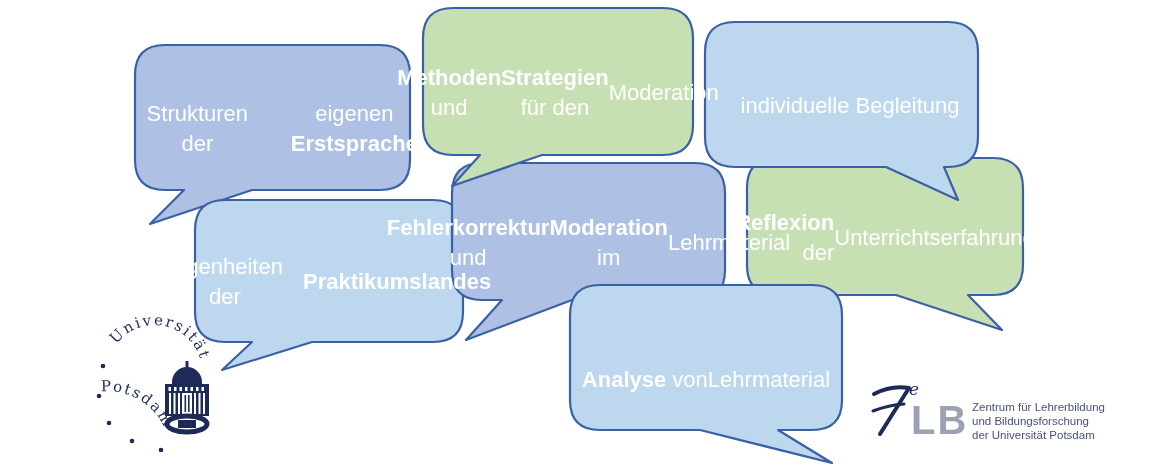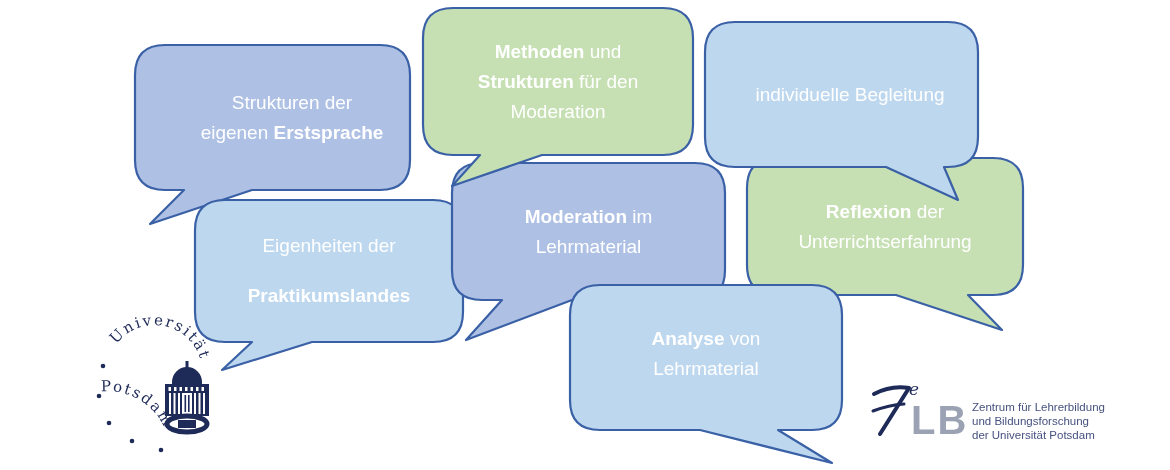--- a/index.html
+++ b/index.html
@@ -6,23 +6,23 @@
   #canvas{
     position:relative;width:1170px;height:470px;background:#ffffff;
     overflow:hidden;font-family:"Liberation Sans",sans-serif;
   }
   #bubble-layer{position:absolute;left:0;top:0;width:1170px;height:470px;}
   .bubble-path{stroke:var(--stroke);stroke-width:2.2;stroke-linejoin:round;}
   .fill-periwinkle{fill:var(--periwinkle);}
   .fill-lightblue{fill:var(--lightblue);}
   .fill-green{fill:var(--green);}
   .bubble-text{
-    position:absolute;display:flex;flex-direction:column;justify-content:center;
+    position:absolute;display:flex;flex-direction:row;justify-content:center;
     align-items:center;text-align:center;color:var(--bubble-text);
-    font-size:19px;line-height:30px;font-weight:400;pointer-events:none;
+    font-size:22px;line-height:30px;font-weight:400;pointer-events:none;margin-top:11px;
   }
   .bubble-text .b{font-weight:700;}
   .logo{position:absolute;}
   .up-navy{fill:var(--navy);}
   .arc-text{font-family:"DejaVu Serif",serif;font-size:15px;letter-spacing:2px;fill:var(--navy);}
   .ze-e{font-family:"DejaVu Serif",serif;font-style:italic;font-size:17px;fill:var(--navy);}
   .zelb-lb{font-family:"Liberation Sans",sans-serif;font-weight:700;font-size:40px;letter-spacing:2px;fill:var(--zelb-gray);}
   .zelb-tagline{font-family:"Liberation Sans",sans-serif;font-size:11.5px;fill:var(--zelb-text);}
 </style>
 </head>
@@ -39,39 +39,40 @@
     <path class="bubble-path fill-lightblue" d="M735,22 H948 Q978,22 978,52 V137 Q978,167 948,167 H944 L958,200 L886,167 H735 Q705,167 705,137 V52 Q705,22 735,22 Z"></path>
     <path class="bubble-path fill-lightblue" d="M600,285 H812 Q842,285 842,315 V400 Q842,430 812,430 H778 L832,463 L700,430 H600 Q570,430 570,400 V315 Q570,285 600,285 Z"></path>
   </svg>
 
   <div class="bubble-text" style="left:135px;top:45px;width:314px;height:145px;">
       <div><span>Strukturen der</span></div>
       <div><span>eigenen </span><span class="b">Erstsprache</span></div>
     </div>
   <div class="bubble-text" style="left:423px;top:8px;width:270px;height:147px;">
       <div><span class="b">Methoden</span><span> und</span></div>
-      <div><span class="b">Strukturen</span><span> für den</span></div>
+      <div><span class="b">Strategien</span><span> für den</span></div>
       <div><span>Moderation</span></div>
     </div>
   <div class="bubble-text" style="left:705px;top:22px;width:290px;height:145px;">
       <div><span>individuelle Begleitung</span></div>
     </div>
   <div class="bubble-text" style="left:195px;top:200px;width:268px;height:142px;gap:20px;">
       <div><span>Eigenheiten der</span></div>
       <div><span class="b">Praktikumslandes</span></div>
     </div>
   <div class="bubble-text" style="left:452px;top:163px;width:273px;height:137px;">
+      <div><span class="b">Fehlerkorrektur</span><span> und</span></div>
       <div><span class="b">Moderation</span><span> im</span></div>
       <div><span>Lehrmaterial</span></div>
     </div>
   <div class="bubble-text" style="left:747px;top:158px;width:276px;height:137px;text-align:right;">
       <div><span class="b">Reflexion</span><span> der</span></div>
       <div><span>Unterrichtserfahrung</span></div>
     </div>
-  <div class="bubble-text" style="left:570px;top:281px;width:272px;height:145px;text-align:right;">
+  <div class="bubble-text" style="left:570px;top:296px;width:272px;height:145px;text-align:right;">
       <div><span class="b">Analyse</span><span> von</span></div>
       <div><span>Lehrmaterial</span></div>
     </div>
 
   <svg class="logo" style="left:85px;top:310px;" width="172" height="158" viewBox="0 0 172 158" xmlns="http://www.w3.org/2000/svg">
     <defs>
       <path id="arcTop" d="M29,38 A47.5,47.5 0 0 1 116,52" fill="none"></path>
       <path id="arcBottom" d="M12,82 A62,62 0 0 1 81,122" fill="none"></path>
     </defs>
     <text class="arc-text">

